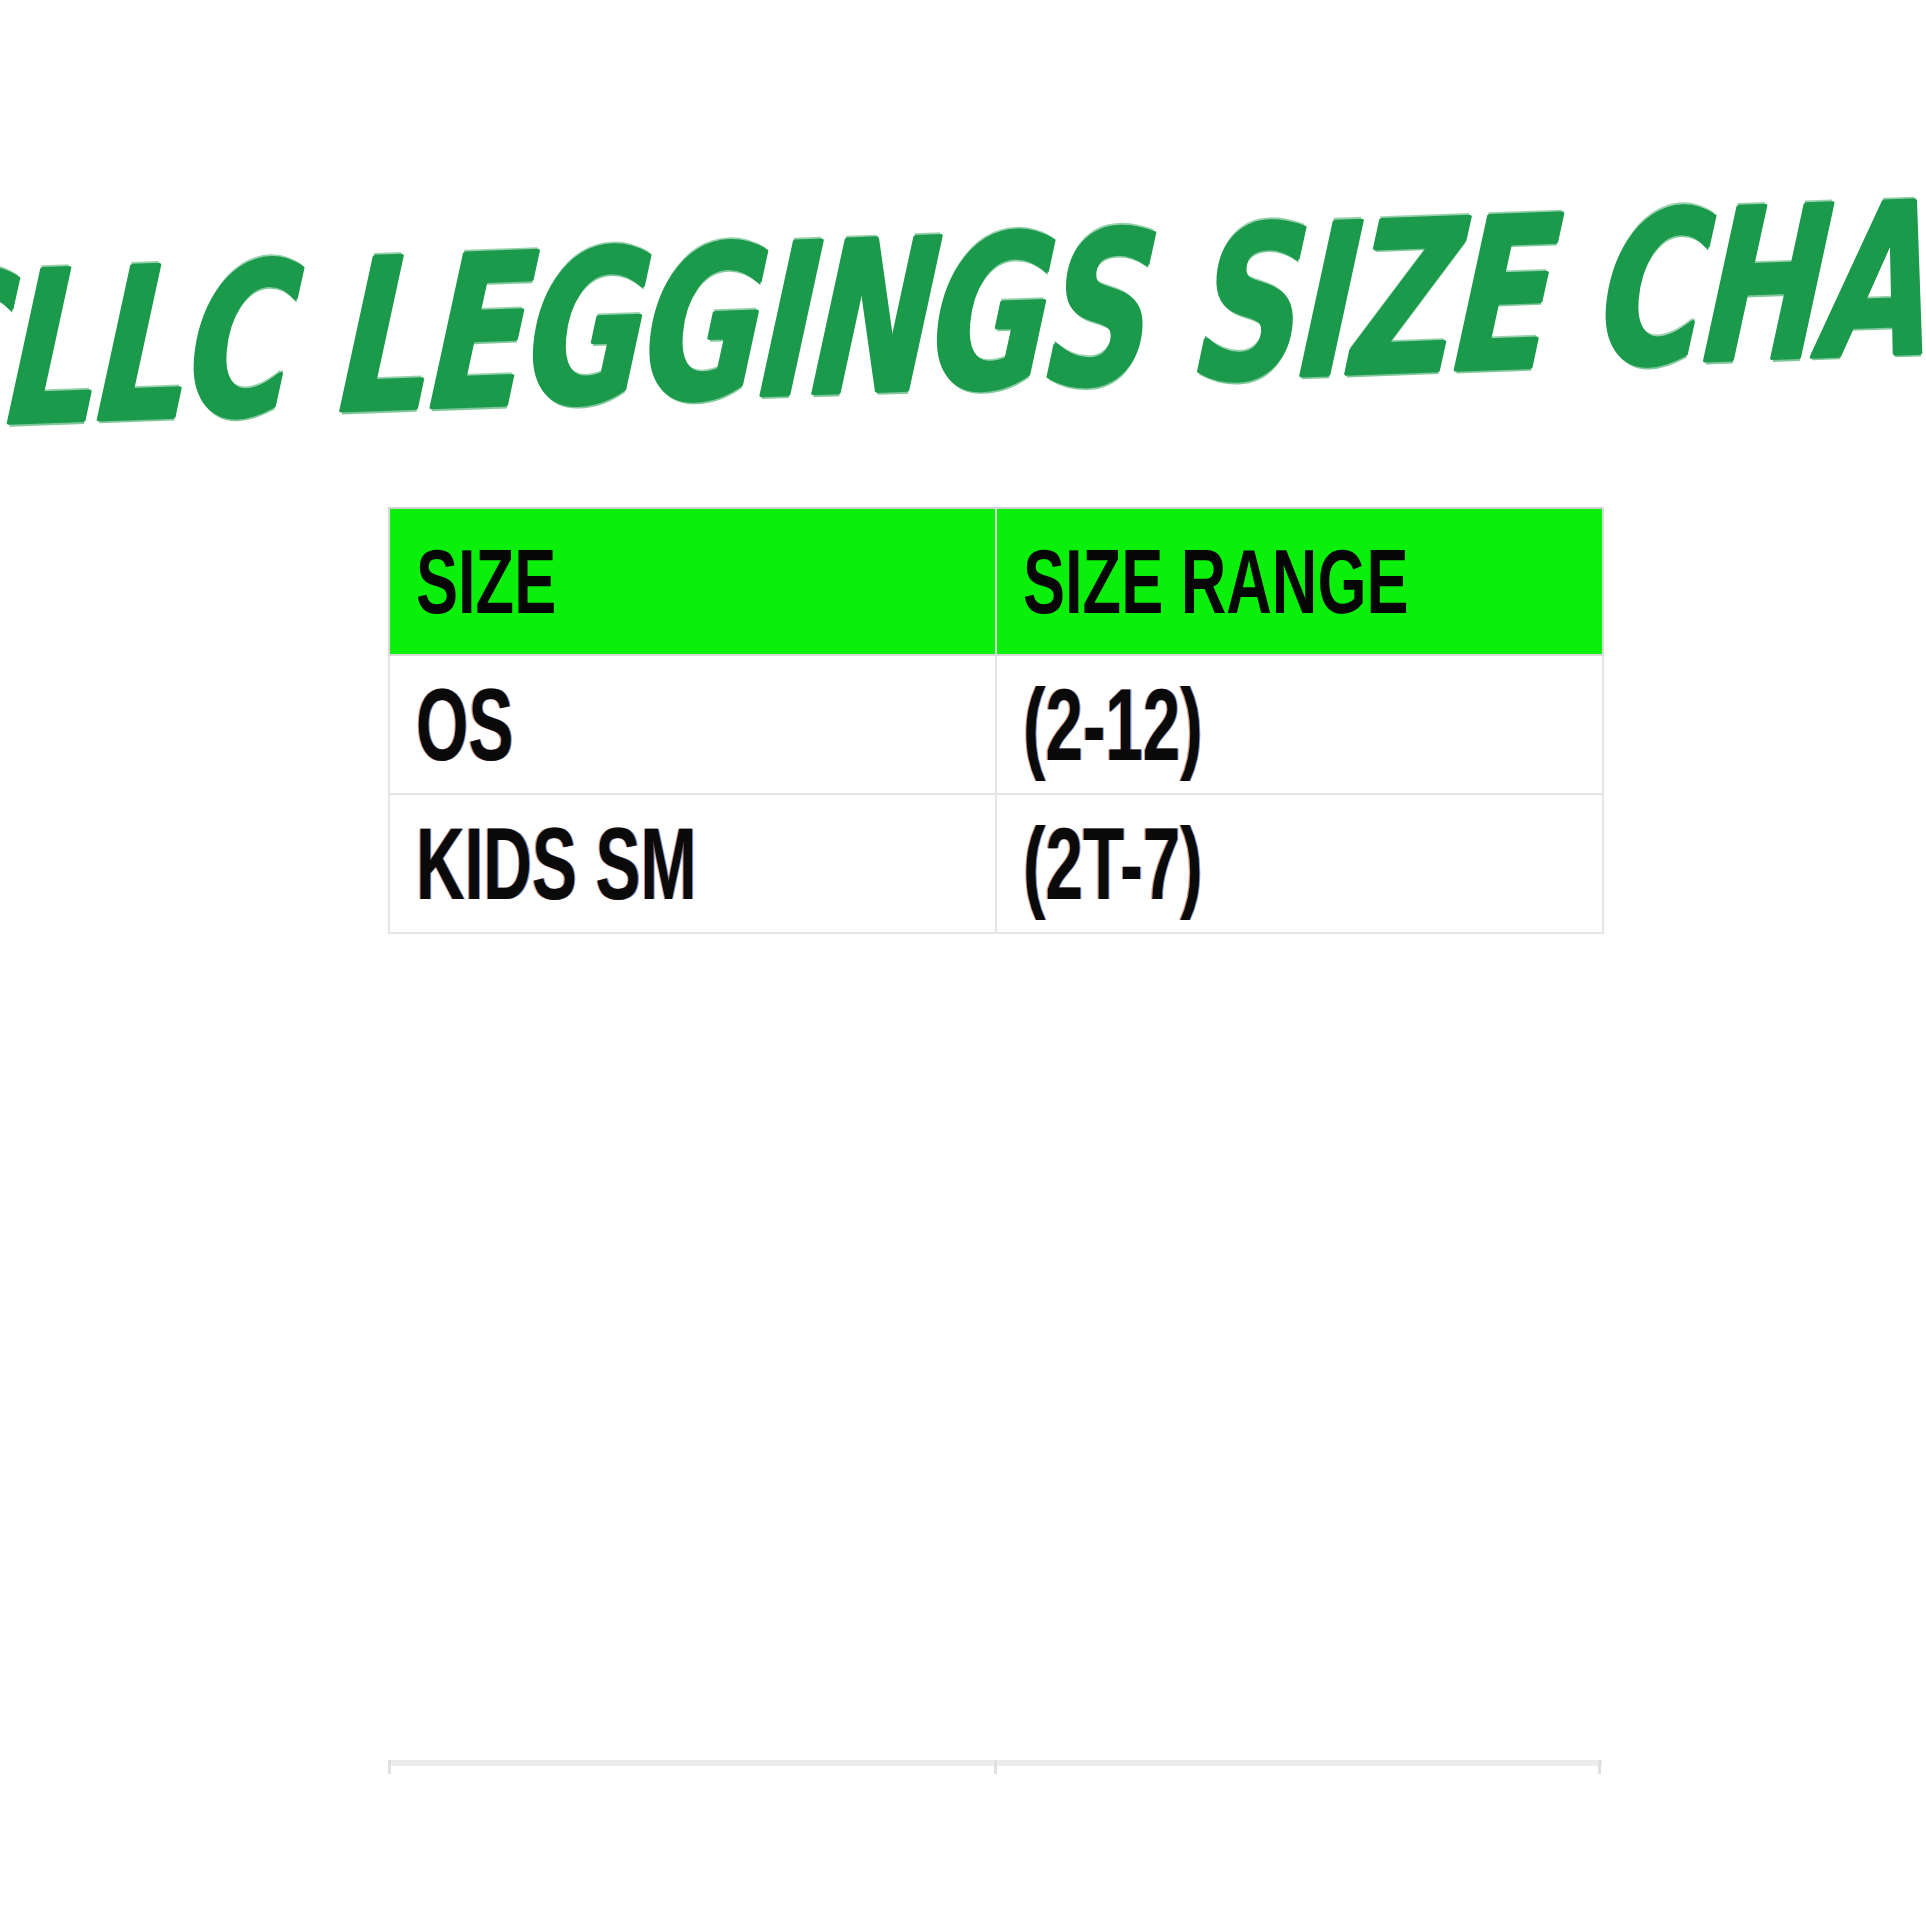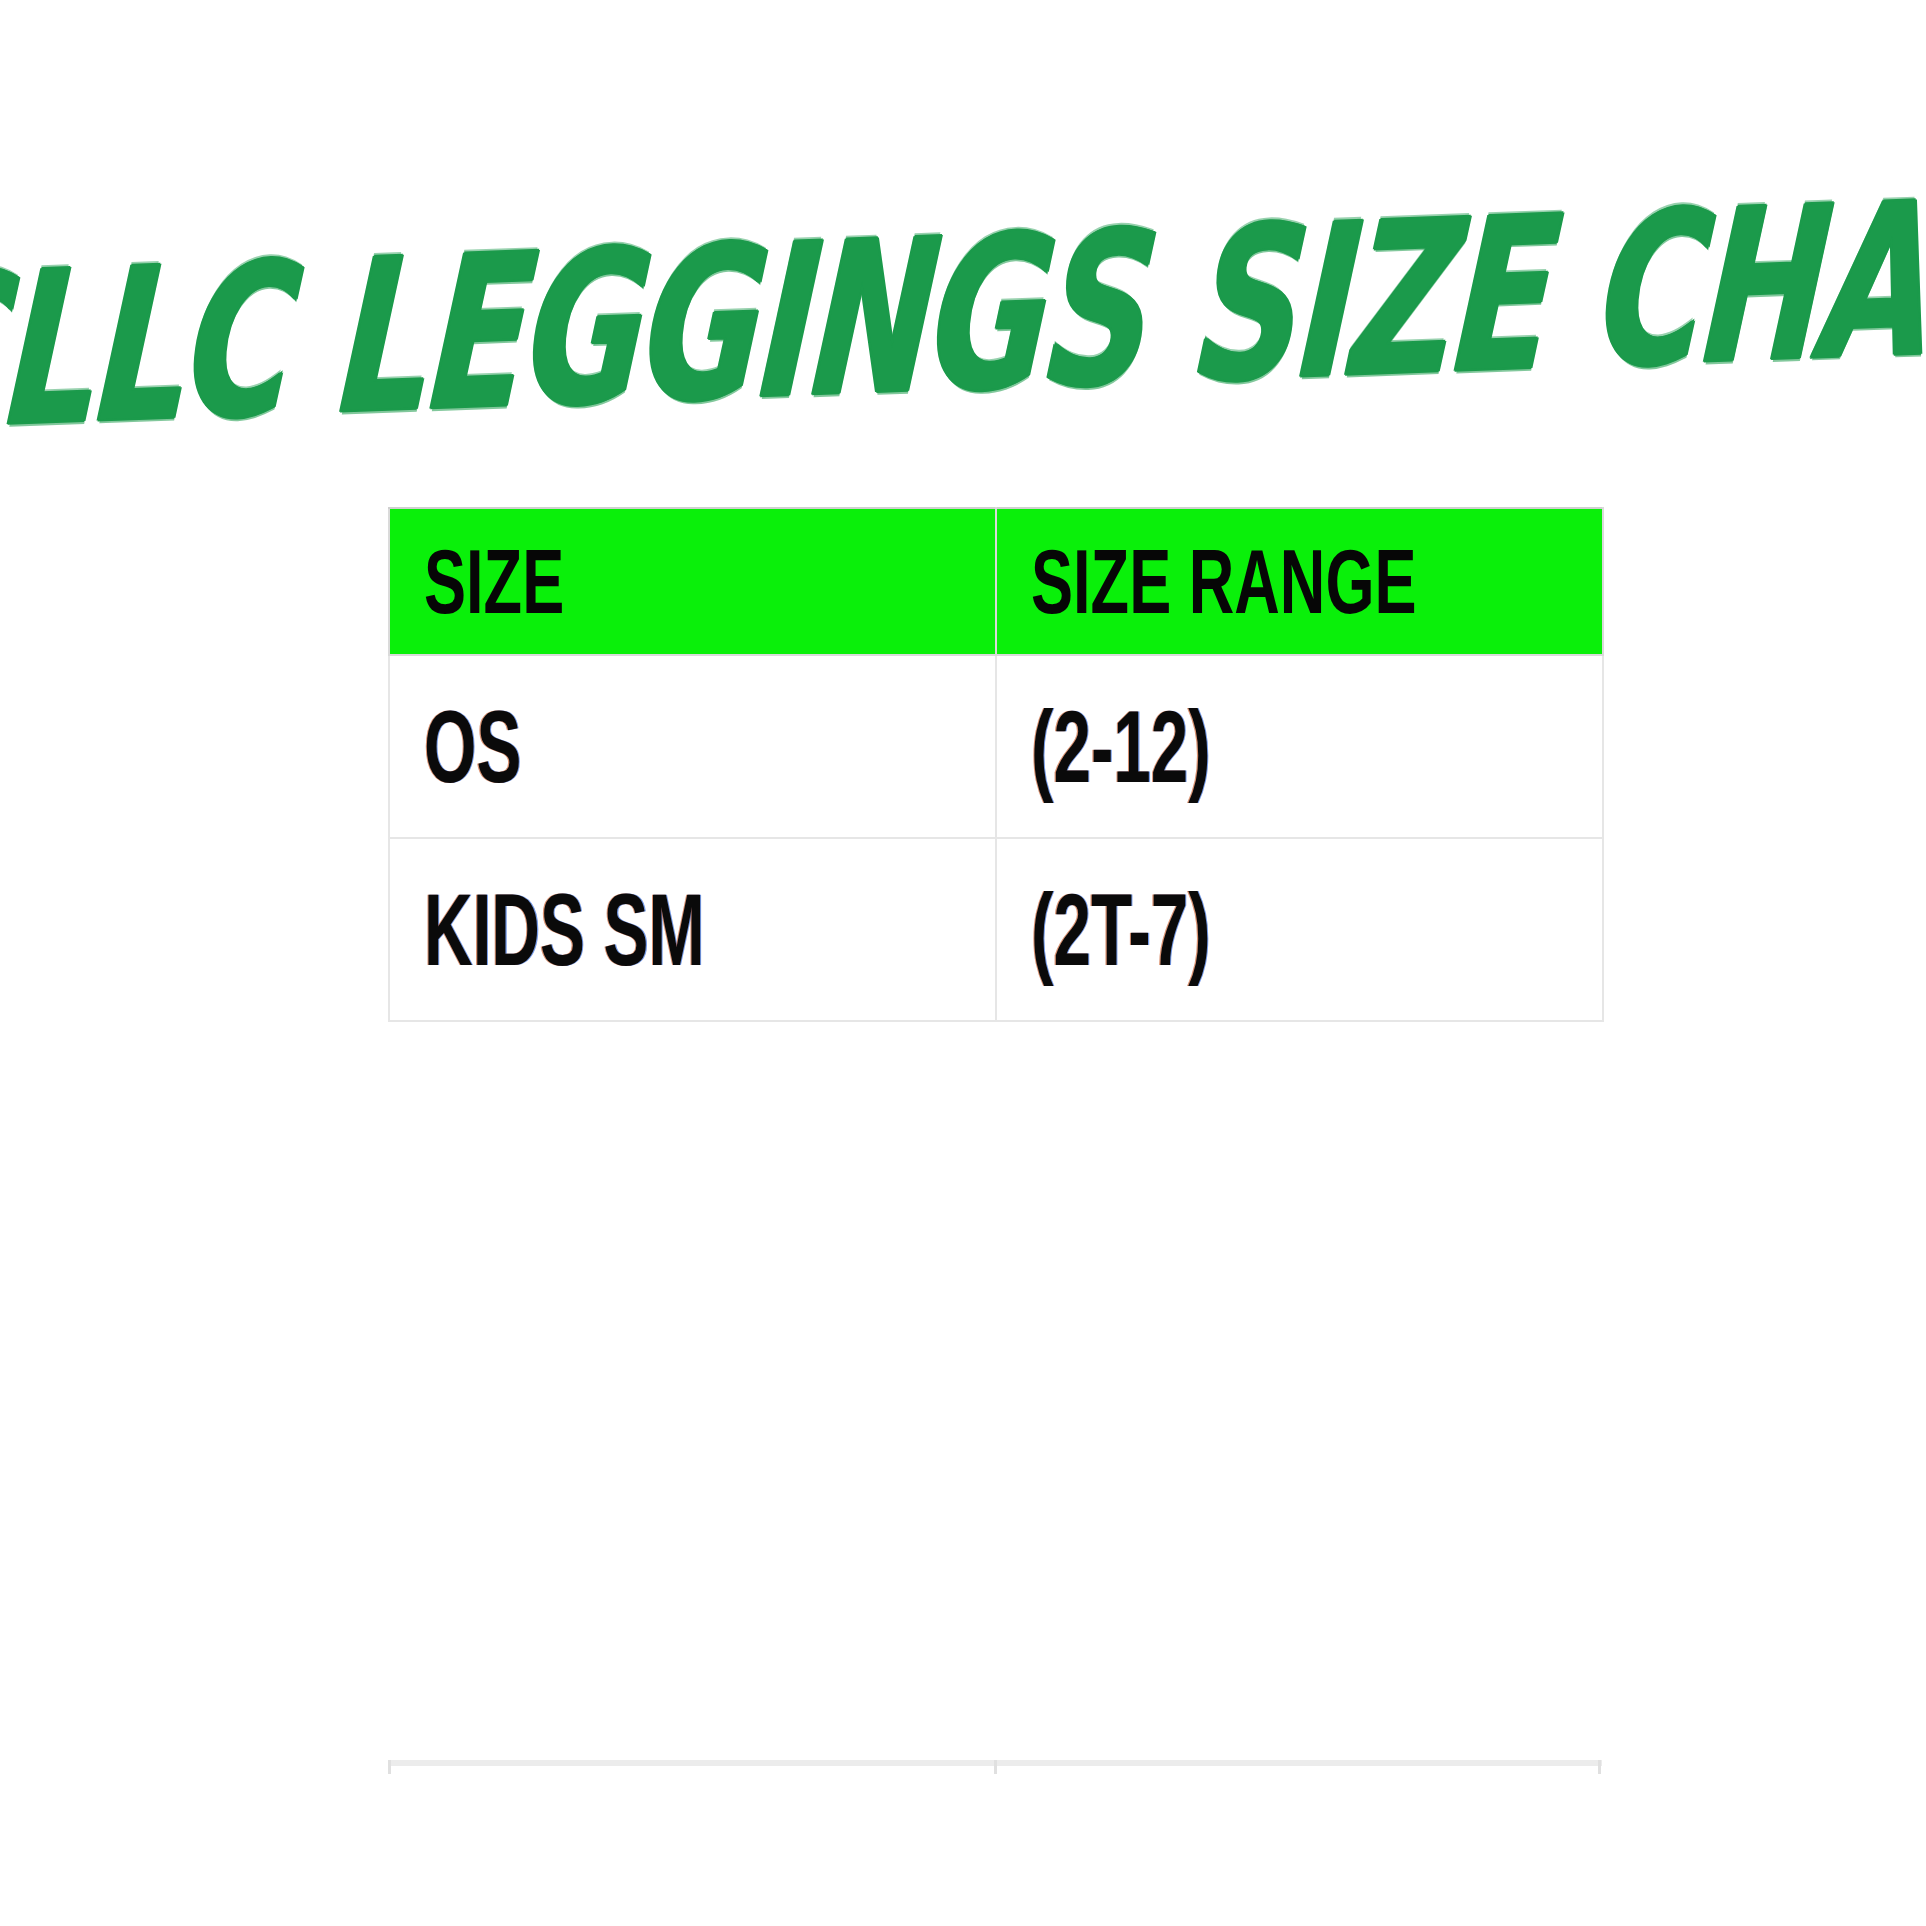--- a/index.html
+++ b/index.html
@@ -62,21 +62,21 @@
     table-layout:fixed;
     background:#ffffff;
   }
 
   #size-table col.col-size  { width:607px; }
   #size-table col.col-range { width:607px; }
 
   #size-table th,
   #size-table td {
     border:2px solid #E3E3E3;
-    padding:0 0 0 34px;
+    padding:0 0 0 26px;
     text-align:left;
     vertical-align:middle;
   }
 
   
   #size-table thead th {
     height:147px;
     background:#0AF00A;
     border-color:#DADADA;
     border-top-color:#CFCFCF;
@@ -89,21 +89,21 @@
     font-size:83px;
     line-height:1;
     color:#060606;
     transform:scaleX(0.76) scaleY(1.10);
     transform-origin:left center;
     letter-spacing:0px;
   }
 
   
   #size-table tbody td {
-    height:183px;
+    height:139px;
     background:#ffffff;
     border-color:#E6E6E6;
   }
   #size-table tbody td .cell-txt {
     display:inline-block;
     font-family:"Liberation Sans Narrow","Liberation Sans", sans-serif;
     font-weight:700;
     font-size:91px;
     line-height:1;
     color:#0A0A0A;

